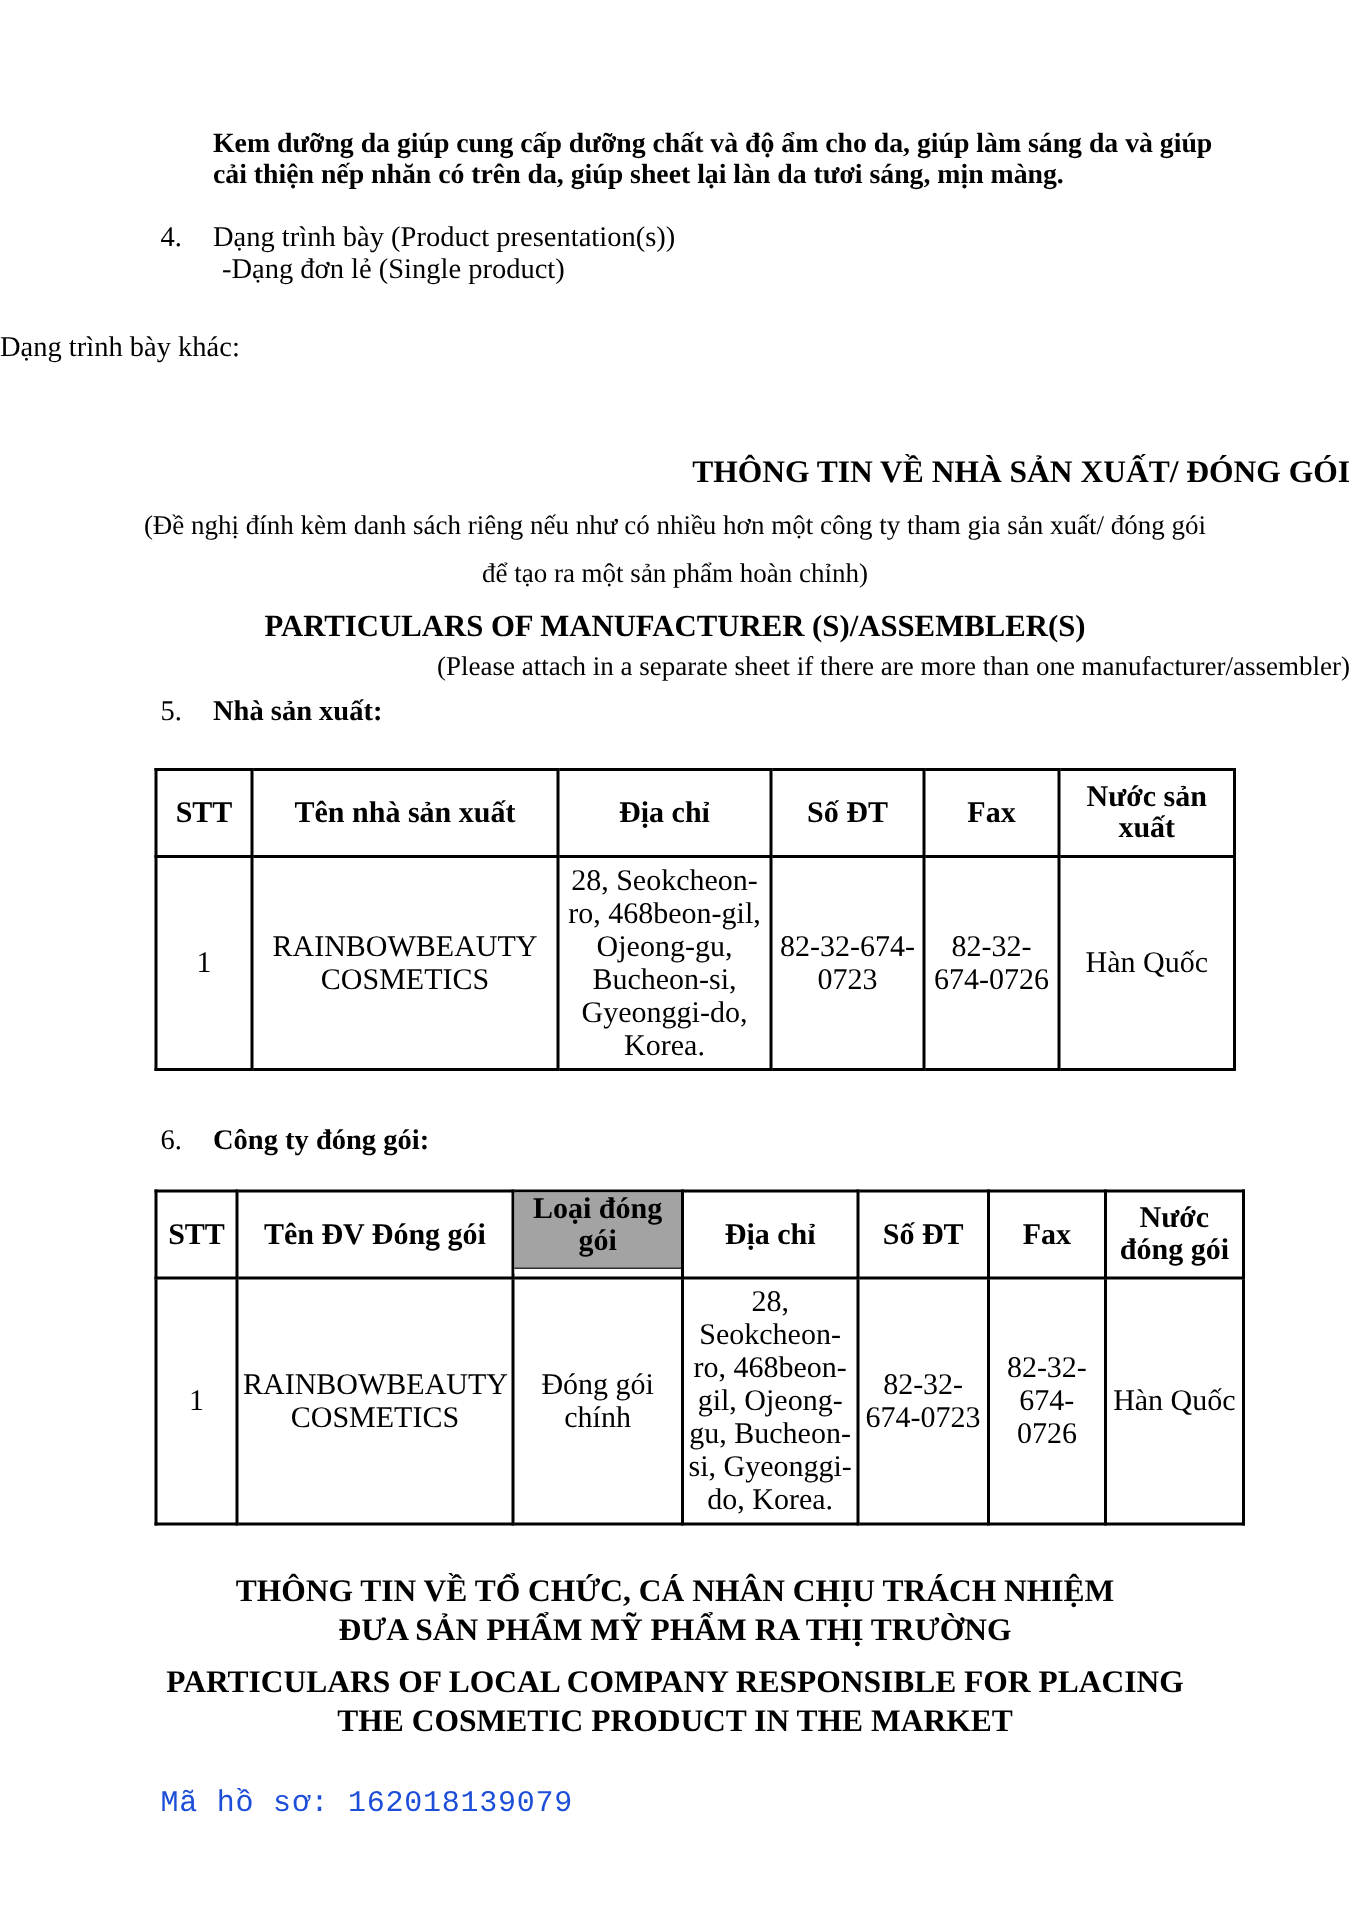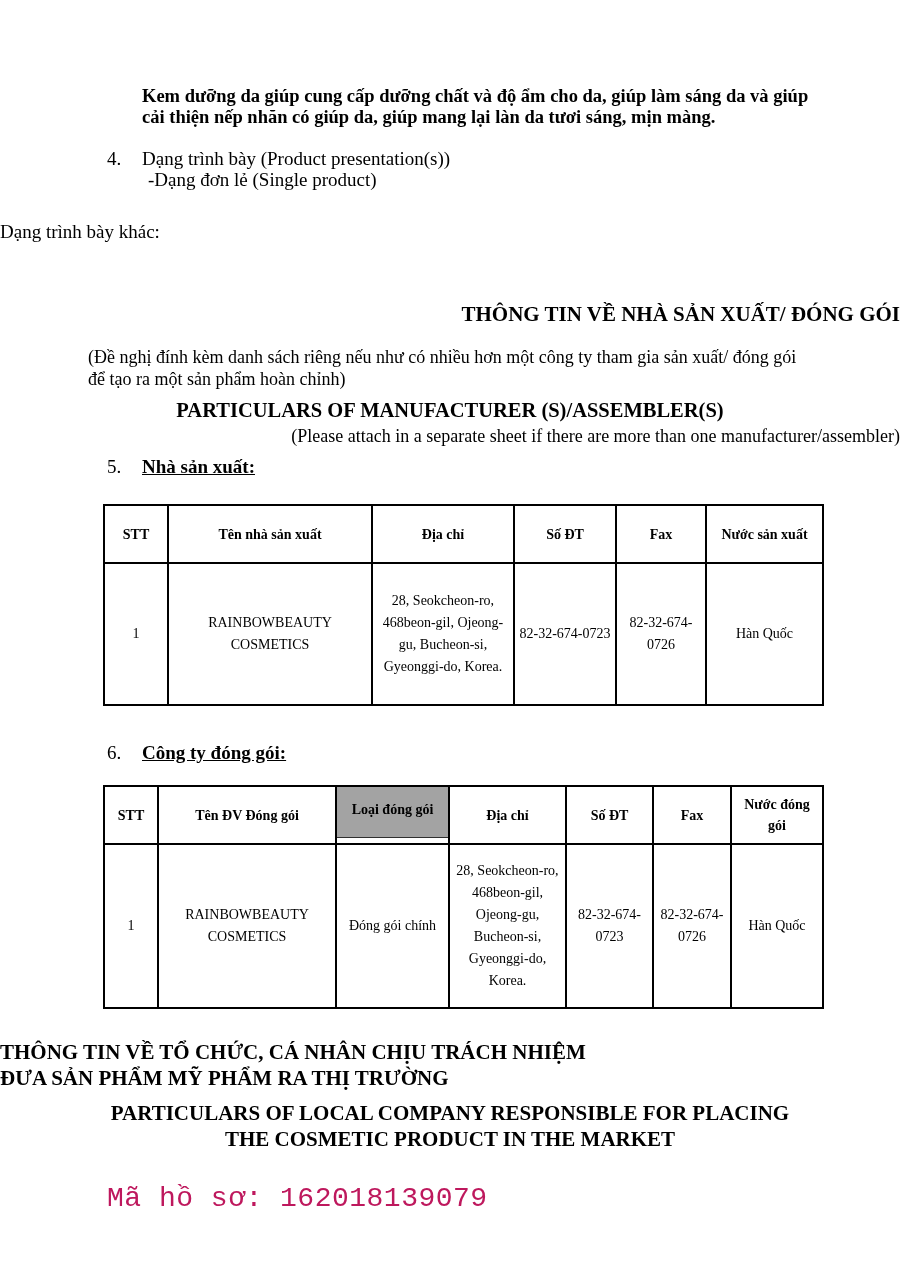--- a/index.html
+++ b/index.html
@@ -20,32 +20,32 @@
     line-height:21px;
   }
   
   .num-item{margin-left:107px;font-size:19px;line-height:21px;}
   .num-item .num{display:inline-block;width:35px;}
   .item4{margin-top:20px;}
   .item4-sub{margin-left:148px;font-size:19px;line-height:21px;}
   .khac-line{margin-top:31px;font-size:19px;line-height:21px;}
   
   .sec1-title{margin-top:60px;text-align:right;font-weight:bold;font-size:21px;line-height:24px;}
-  .sec1-note-vn{margin:20px auto 0 auto;width:724px;font-size:18px;line-height:22px;}
+  .sec1-note-vn{margin:8px auto 0 auto;width:724px;text-align:center;font-size:18px;line-height:32px;}
   .sec1-title-en{margin-top:8px;text-align:center;font-weight:bold;font-size:20.5px;line-height:24px;}
   .sec1-note-en{margin-top:3px;text-align:right;font-size:18px;line-height:22px;}
   .item5{margin-top:9px;}
-  .item5 .lbl,.item6 .lbl{font-weight:bold;text-decoration:underline;}
+  .item5 .lbl,.item6 .lbl{font-weight:bold;}
   
   table.doc{
     border-collapse:collapse;
     table-layout:fixed;
     margin-left:103px;
     border:2px solid #000;
-    font-size:14px;
+    font-size:20px;
   }
   table.doc th,table.doc td{
     border:2px solid #000;
     text-align:center;
     vertical-align:middle;
     padding:2px 3px;
     line-height:22px;
     overflow:hidden;
   }
   table.doc th{font-weight:bold;height:52px;line-height:21px;}
@@ -59,37 +59,37 @@
   .patch{
     position:absolute;z-index:2;
     top:-7px;left:-4px;right:-4px;bottom:5px;
     background:#a3a3a3;
     border:1.5px solid #2f2f2f;
     box-shadow:0 0 0 3px #ffffff;
     display:flex;align-items:center;justify-content:center;
     font-weight:bold;line-height:21px;padding:0 2px;
   }
   
-  .sec2-vn{margin-top:30px;font-weight:bold;font-size:21px;line-height:26px;}
+  .sec2-vn{margin-top:30px;text-align:center;font-weight:bold;font-size:21px;line-height:26px;}
   .sec2-en{margin-top:9px;text-align:center;font-weight:bold;font-size:21px;line-height:26px;}
   
   .dossier{
     margin:31px 0 0 107px;
     font-family:"Liberation Mono","DejaVu Sans Mono",monospace;
-    font-size:28px;
-    color:#be185d;
+    font-size:20px;
+    color:#1d4ed8;
     letter-spacing:0.5px;
   }
 </style>
 </head>
 <body>
 
 <div class="page">
 
-  <p class="intro">Kem dưỡng da giúp cung cấp dưỡng chất và độ ẩm cho da, giúp làm sáng da và giúp cải thiện nếp nhăn có giúp da, giúp mang lại làn da tươi sáng, mịn màng.</p>
+  <p class="intro">Kem dưỡng da giúp cung cấp dưỡng chất và độ ẩm cho da, giúp làm sáng da và giúp cải thiện nếp nhăn có trên da, giúp sheet lại làn da tươi sáng, mịn màng.</p>
 
   <div class="num-item item4">
     <span class="num">4.</span><span>Dạng trình bày (Product presentation(s))</span>
   </div>
   <div class="item4-sub">-Dạng đơn lẻ (Single product)</div>
   <div class="khac-line">Dạng trình bày khác:</div>
 
   <div class="sec1-title">THÔNG TIN VỀ NHÀ SẢN XUẤT/ ĐÓNG GÓI</div>
   <div class="sec1-note-vn">(Đề nghị đính kèm danh sách riêng nếu như có nhiều hơn một công ty tham gia sản xuất/ đóng gói để tạo ra một sản phẩm hoàn chỉnh)</div>
   <div class="sec1-title-en">PARTICULARS OF MANUFACTURER (S)/ASSEMBLER(S)</div>

